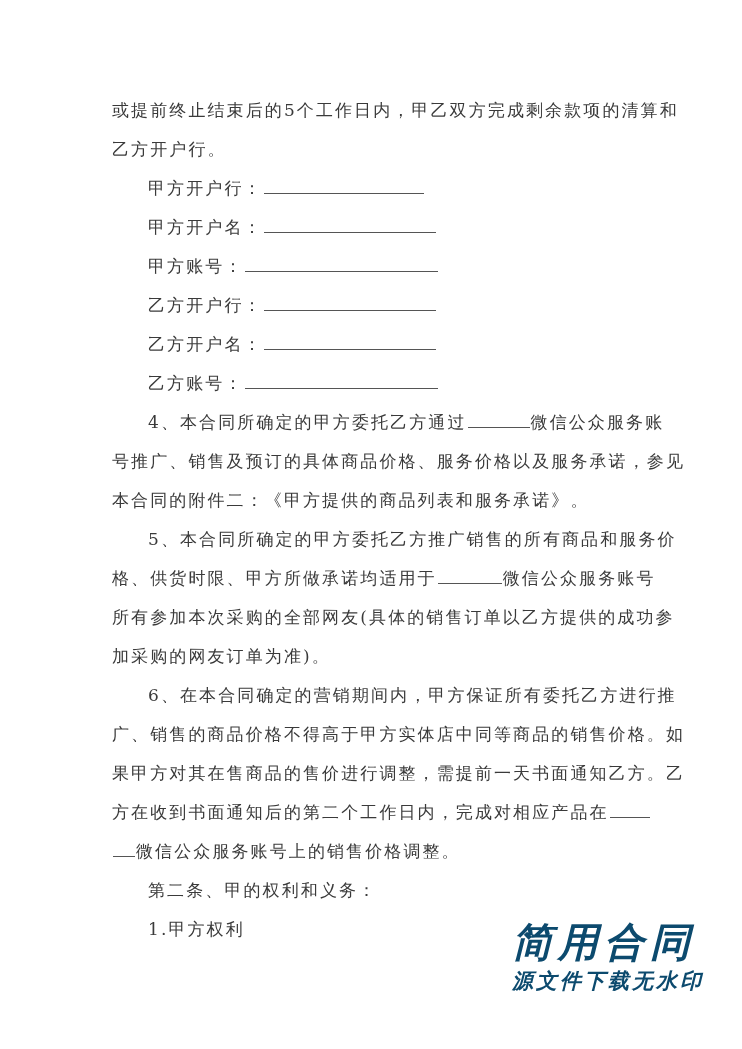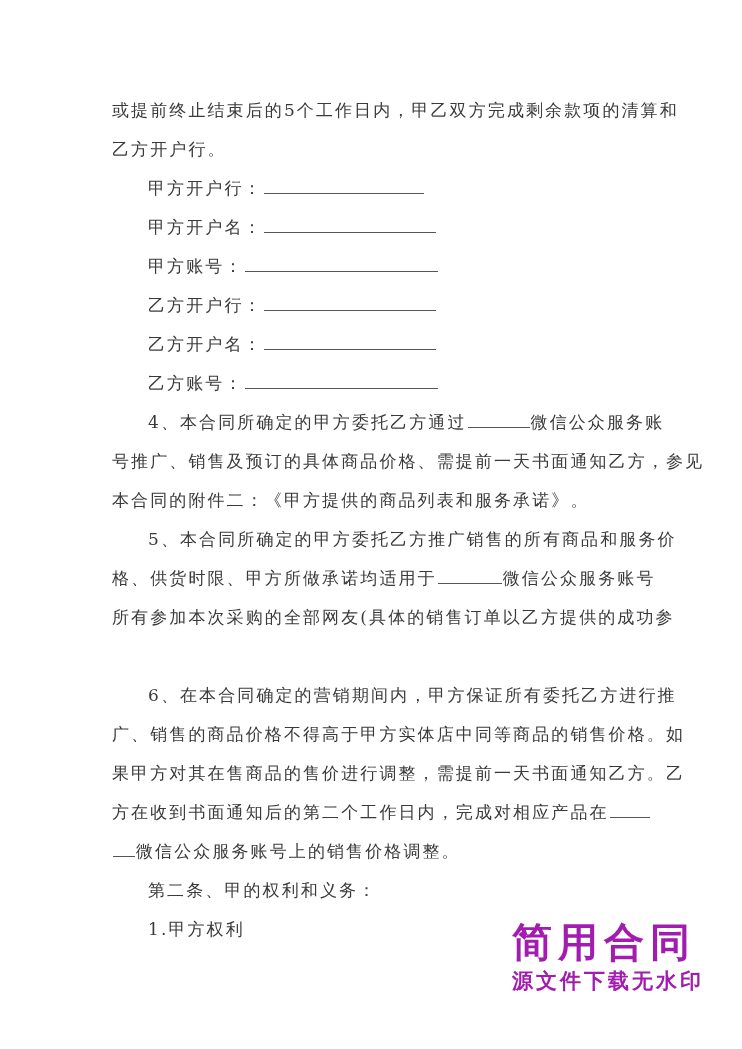--- a/index.html
+++ b/index.html
@@ -12,21 +12,21 @@
   .line {
     position: absolute; left: 112px; white-space: nowrap;
     font-size: 17px; line-height: 22px; letter-spacing: 2.1px;
   }
   .indent { left: 148px; }
   .blank {
     display: inline-block; border-bottom: 1.5px solid #555;
     height: 16px; vertical-align: baseline; margin: 0 1px;
   }
   .watermark {
-    position: absolute; right: 58px; color: #a21caf; font-weight: bold; 
+    position: absolute; right: 58px; color: #0c4a6e; font-weight: bold; font-style: italic;
     font-family: "DejaVu Sans", "Liberation Sans", sans-serif; white-space: nowrap;
   }
   .wm1 { top: 915px; font-size: 40px; letter-spacing: 6px; left: 512px; }
   .wm2 { top: 967px; font-size: 21px; letter-spacing: 3px; left: 512px; }
 </style>
 </head>
 <body>
 
 <div class="page">
 
@@ -48,28 +48,29 @@
   <div class="line indent" style="top:333px;">
     <span>乙方开户名：</span><span class="blank" style="width:172px;"></span>
   </div>
   <div class="line indent" style="top:372px;">
     <span>乙方账号：</span><span class="blank" style="width:193px;"></span>
   </div>
 
   <div class="line indent" style="top:411px;">
     <span>4、本合同所确定的甲方委托乙方通过</span><span class="blank" style="width:62px;"></span><span>微信公众服务账</span>
   </div>
-  <div class="line" style="top:450px;">号推广、销售及预订的具体商品价格、需提前一天书面通知乙方，参见</div>
+  <div class="line" style="top:450px;">号推广、销售及预订的具体商品价格、服务价格以及服务承诺，参见</div>
   <div class="line" style="top:489px;">本合同的附件二：《甲方提供的商品列表和服务承诺》。</div>
 
   <div class="line indent" style="top:528px;">5、本合同所确定的甲方委托乙方推广销售的所有商品和服务价</div>
   <div class="line" style="top:567px;">
     <span>格、供货时限、甲方所做承诺均适用于</span><span class="blank" style="width:64px;"></span><span>微信公众服务账号</span>
   </div>
   <div class="line" style="top:606px;">所有参加本次采购的全部网友(具体的销售订单以乙方提供的成功参</div>
+  <div class="line" style="top:645px;">加采购的网友订单为准)。</div>
 
   <div class="line indent" style="top:684px;">6、在本合同确定的营销期间内，甲方保证所有委托乙方进行推</div>
   <div class="line" style="top:723px;">广、销售的商品价格不得高于甲方实体店中同等商品的销售价格。如</div>
   <div class="line" style="top:762px;">果甲方对其在售商品的售价进行调整，需提前一天书面通知乙方。乙</div>
   <div class="line" style="top:801px;">
     <span>方在收到书面通知后的第二个工作日内，完成对相应产品在</span><span class="blank" style="width:40px;"></span>
   </div>
   <div class="line" style="top:840px;">
     <span class="blank" style="width:22px;"></span><span>微信公众服务账号上的销售价格调整。</span>
   </div>

